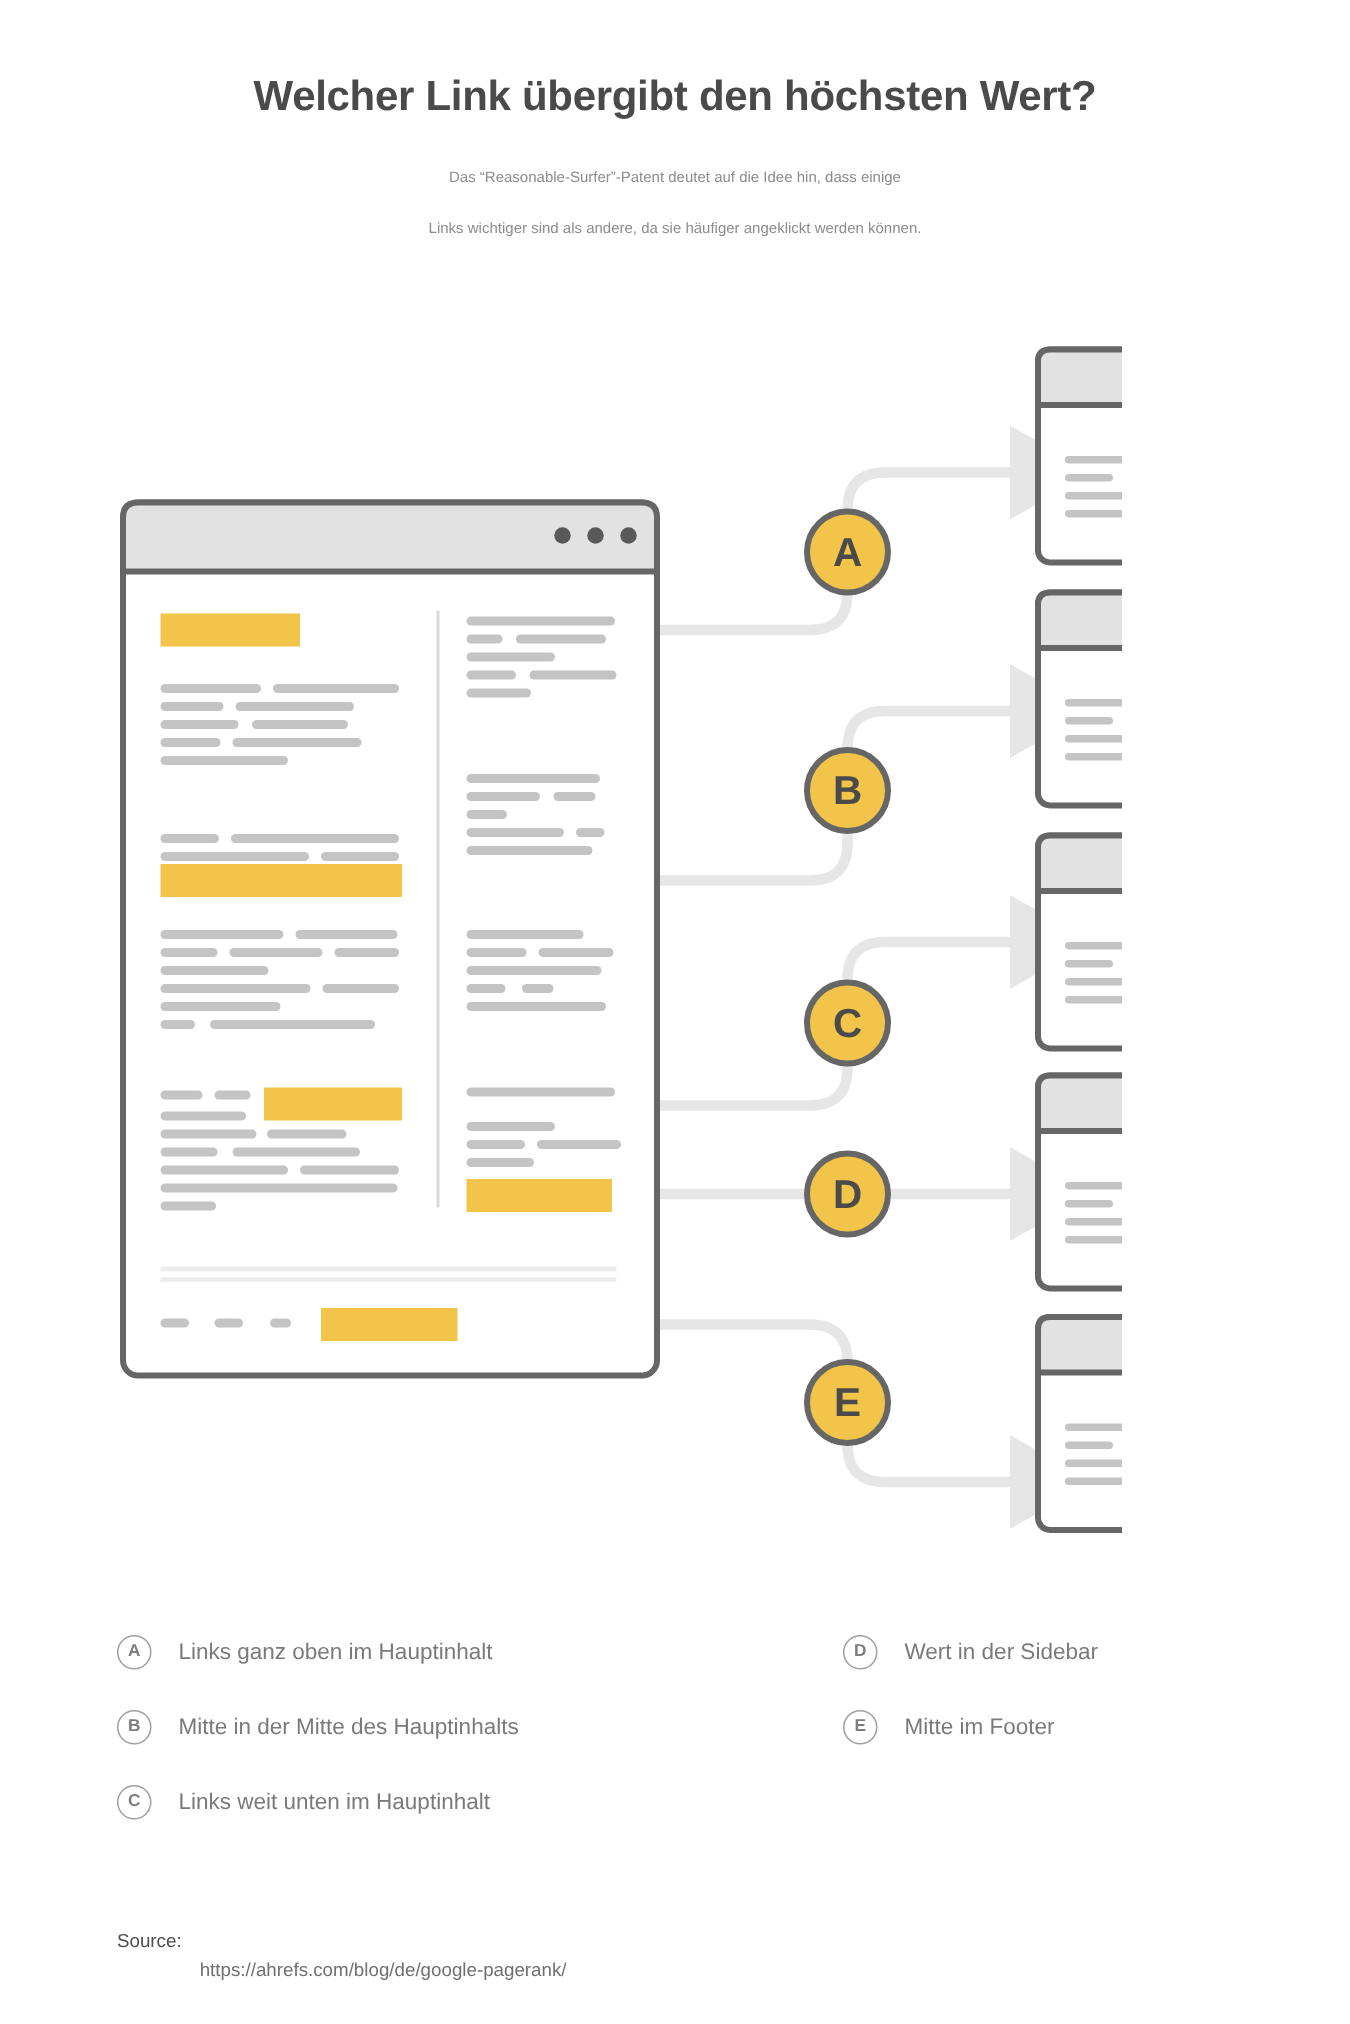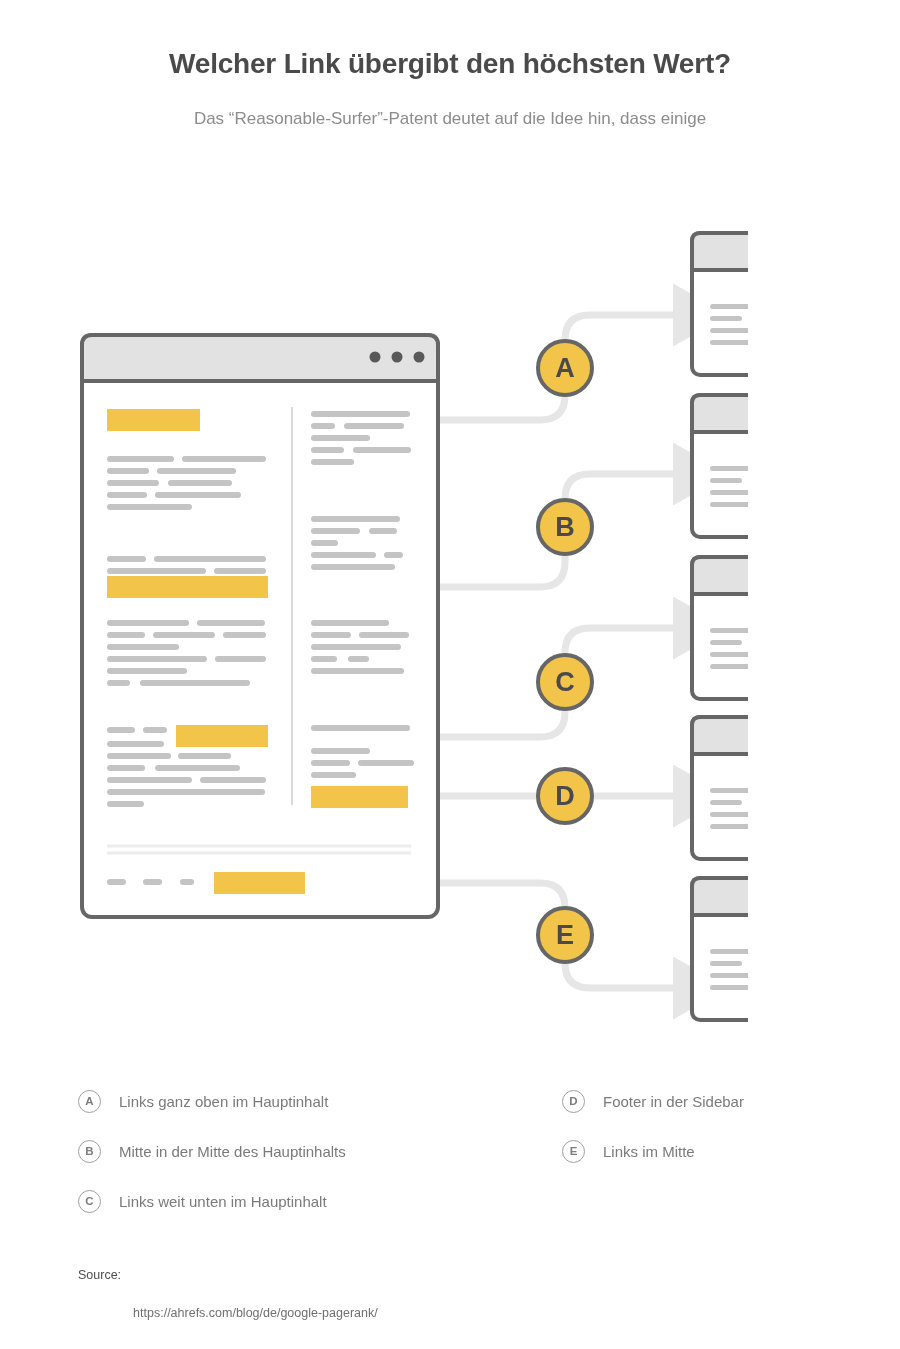--- a/index.html
+++ b/index.html
@@ -32,21 +32,21 @@
     margin: 0;
     padding-top: 48px;
     font-size: 28px;
     font-weight: bold;
     color: #4a4a4a;
     letter-spacing: -0.2px;
   }
   #subtitle {
     margin: 0;
     padding-top: 22px;
-    font-size: 17px;
+    font-size: 10px;
     line-height: 34px;
     color: #8c8c8c;
   }
   #subtitle .sub-line { display: block; }
 
   
   #diagram {
     position: absolute;
     left: 0;
     top: 0;
@@ -101,21 +101,21 @@
     left: 0;
     top: 1262px;
     width: 900px;
     height: 40px;
   }
   #source-block {
     position: absolute;
     left: 78px;
     top: 6px;
     display: flex;
-    align-items: flex-start;
+    align-items: center;
   }
   #source-label {
     font-size: 12.5px;
     color: #4d4d4d;
   }
   #source-url {
     margin-left: 12px;
     font-size: 12.5px;
     color: #6f6f6f;
     margin-top: 38px;
@@ -133,20 +133,21 @@
 </style>
 </head>
 <body>
 
 <div id="page">
 
   <div id="header">
     <h1 id="page-title">Welcher Link übergibt den höchsten Wert?</h1>
     <p id="subtitle">
       <span class="sub-line">Das “Reasonable-Surfer”-Patent deutet auf die Idee hin, dass einige</span>
+      <span class="sub-line">Links wichtiger sind als andere, da sie häufiger angeklickt werden können.</span>
     </p>
   </div>
 
   <div id="diagram">
     <svg width="900" height="1060" viewBox="0 0 900 1060" xmlns="http://www.w3.org/2000/svg">
       <defs>
         <marker id="arrowEnd" markerWidth="9" markerHeight="9" refX="1" refY="4.5" orient="auto" markerUnits="strokeWidth">
           <path d="M0,0 L8,4.5 L0,9 z" fill="#e6e6e6"></path>
         </marker>
       </defs>
@@ -422,25 +423,25 @@
         <span class="legend-label">Mitte in der Mitte des Hauptinhalts</span>
       </div>
       <div class="legend-item">
         <span class="legend-badge">C</span>
         <span class="legend-label">Links weit unten im Hauptinhalt</span>
       </div>
     </div>
     <div class="legend-col col-right">
       <div class="legend-item">
         <span class="legend-badge">D</span>
-        <span class="legend-label">Footer in der Sidebar</span>
+        <span class="legend-label">Wert in der Sidebar</span>
       </div>
       <div class="legend-item">
         <span class="legend-badge">E</span>
-        <span class="legend-label">Links im Mitte</span>
+        <span class="legend-label">Mitte im Footer</span>
       </div>
     </div>
   </div>
 
   <div id="footer">
     <div id="source-block">
       <span id="source-label">Source:</span>
       <span id="source-url">https://ahrefs.com/blog/de/google-pagerank/</span>
     </div>
     <div id="brand-logo">

